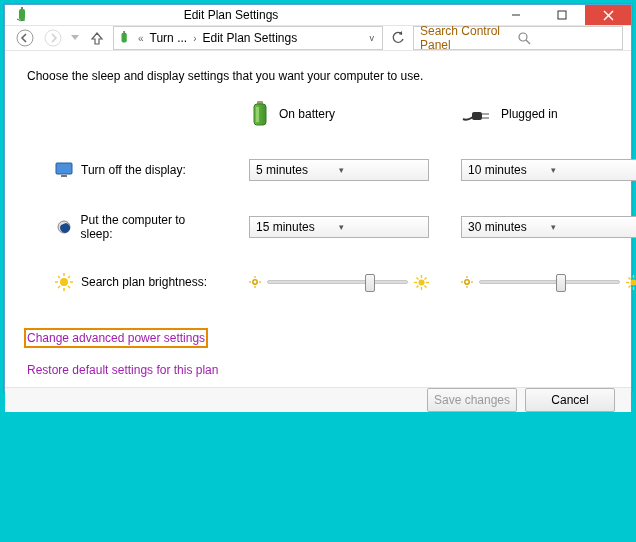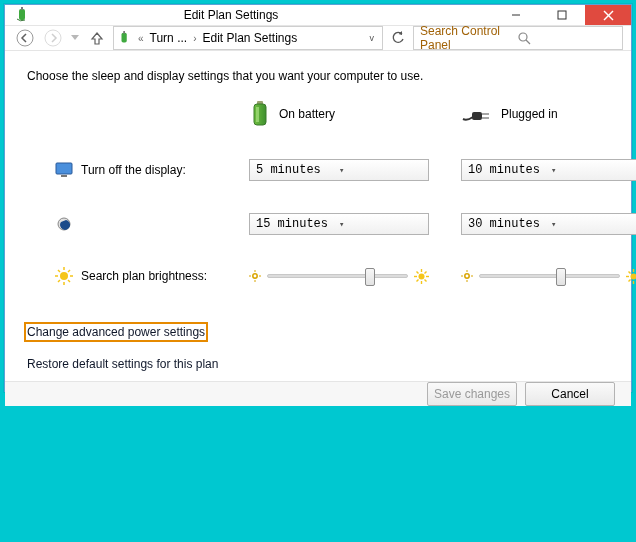--- a/index.html
+++ b/index.html
@@ -107,29 +107,29 @@
     gap:32px;
   }
   .colhead{display:flex;align-items:center;gap:8px;font-size:12px;}
   .rowlabel{display:flex;align-items:center;gap:8px;font-size:12px;padding-left:28px;}
   .rowicon{width:18px;height:18px;display:flex;align-items:center;justify-content:center;}
   .dropdown{
     width:100%;height:22px;border:1px solid #b3b3b3;background:#fff;
     display:flex;align-items:center;padding:0 6px;font-size:12px;
     background:linear-gradient(#fff,#f0f0f0);
   }
-  .dropdown span{flex:1;font-family:Liberation Mono, monospace;}
+  .dropdown span{flex:1;}
   .dropdown .chev{font-size:9px;color:#555;}
   .slider-holder{display:flex;align-items:center;gap:6px;}
   .sunsm{color:#d9a400;}
   .sunbg{color:#f0b400;}
   .track{flex:1;height:4px;background:#dcdcdc;border:1px solid #c8c8c8;position:relative;border-radius:2px;}
   .thumb{position:absolute;top:-7px;width:10px;height:18px;background:linear-gradient(#f7f7f7,#e2e2e2);border:1px solid #8a8a8a;border-radius:2px;}
   .links{margin-top:40px;}
-  .link{color:#0f172a;font-size:12px;display:inline-block;}
+  .link{color:#a21caf;font-size:12px;display:inline-block;}
   .link.hl{outline:2px solid #e68a00;outline-offset:1px;}
   
   .footer{
     border-top:1px solid #e5e5e5;
     height:52px;
     display:flex;align-items:flex-end;justify-content:flex-end;
     gap:8px;padding:0 16px;
     background:#f7f7f7;
   }
   .btn{
@@ -280,20 +280,21 @@
           <span class="chev">▾</span>
       </div>
 
       <div class="rowlabel">
         <span class="rowicon">
           <svg width="16" height="16">
               <circle cx="8" cy="8" r="6" fill="#e0e0e0" stroke="#888"></circle>
               <path d="M10 4 A5 5 0 1 1 5 6" fill="#1a4a8a"></path>
             </svg>
         </span>
+        <span>Put the computer to sleep:</span>
       </div>
       <div class="dropdown">
         <span>15 minutes</span>
           <span class="chev">▾</span>
       </div>
       <div class="dropdown">
         <span>30 minutes</span>
           <span class="chev">▾</span>
       </div>
 

